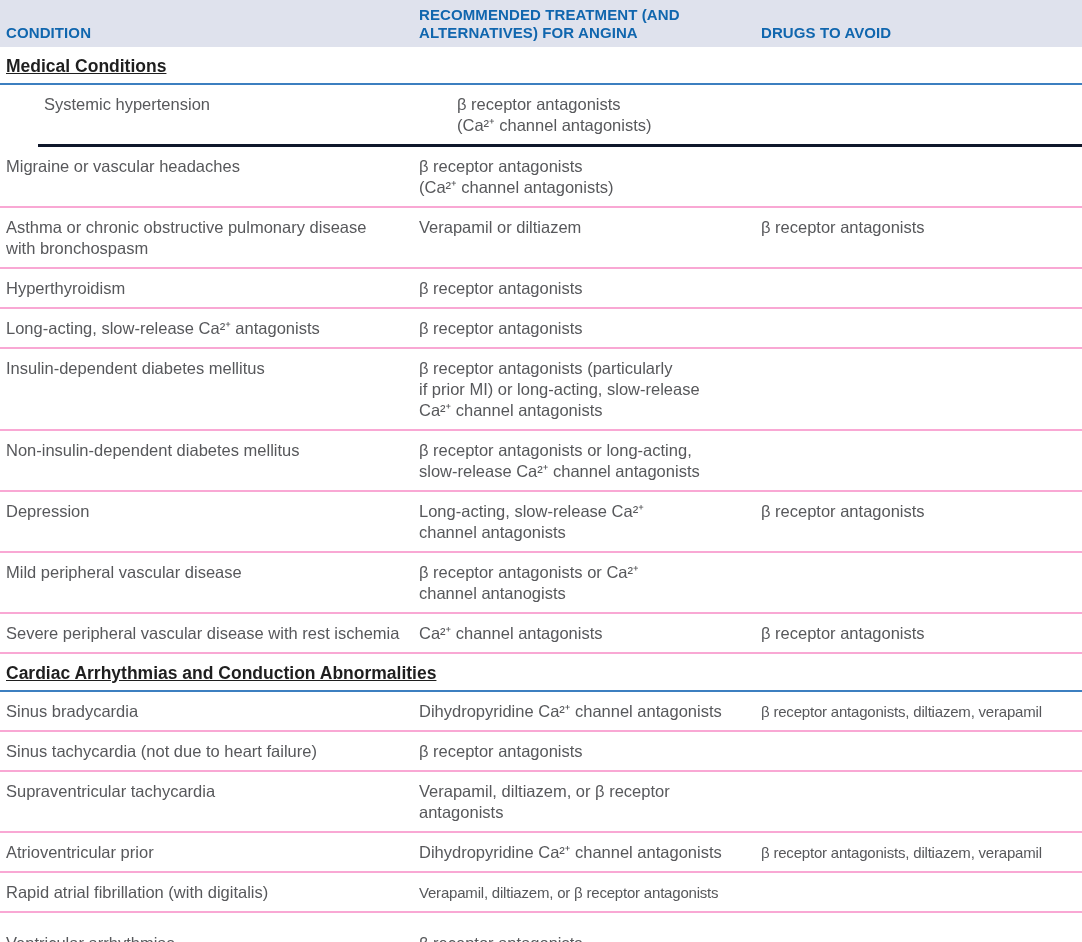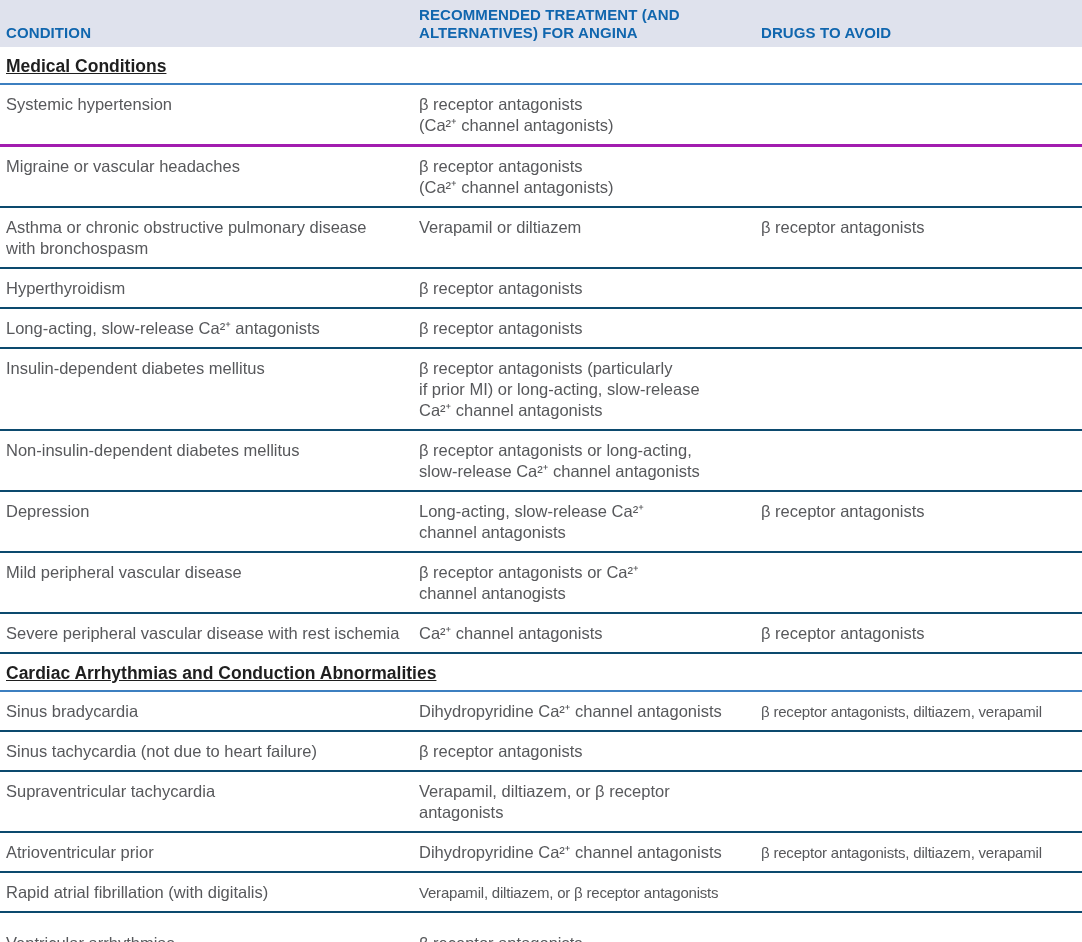--- a/index.html
+++ b/index.html
@@ -15,22 +15,22 @@
   .band .h{
     color:#1066ae;font-weight:bold;font-size:15px;line-height:18px;
     white-space:pre-line;letter-spacing:0.1px;
   }
   
   .section{
     padding:9px 0 6px 6px;border-bottom:2px solid #3c7fc0;
     font-weight:bold;font-size:17.5px;color:#1f1f1f;line-height:21px;text-decoration:underline;
   }
   
-  .row{border-bottom:2px solid #0c4a6e;}
-  .row.gray{border-bottom:3px solid #a21caf;}
+  .row{border-bottom:2px solid #f9a8d4;}
+  .row.gray{border-bottom:3px solid #0f172a;margin-left:38px;}
   .row.last{border-bottom:none;}
   .cell{
     font-size:16.5px;line-height:21px;color:#57585b;
     padding:9px 14px 8px 0;white-space:pre-line;min-width:0;overflow:hidden;
   }
   .row.short6 .cell{padding-bottom:8px;}
   .row.last .cell{padding-top:20px;padding-bottom:0;}
   .cell.avoid{padding-right:0;}
   .fit{font-size:15px;letter-spacing:-0.2px;}
 </style>

